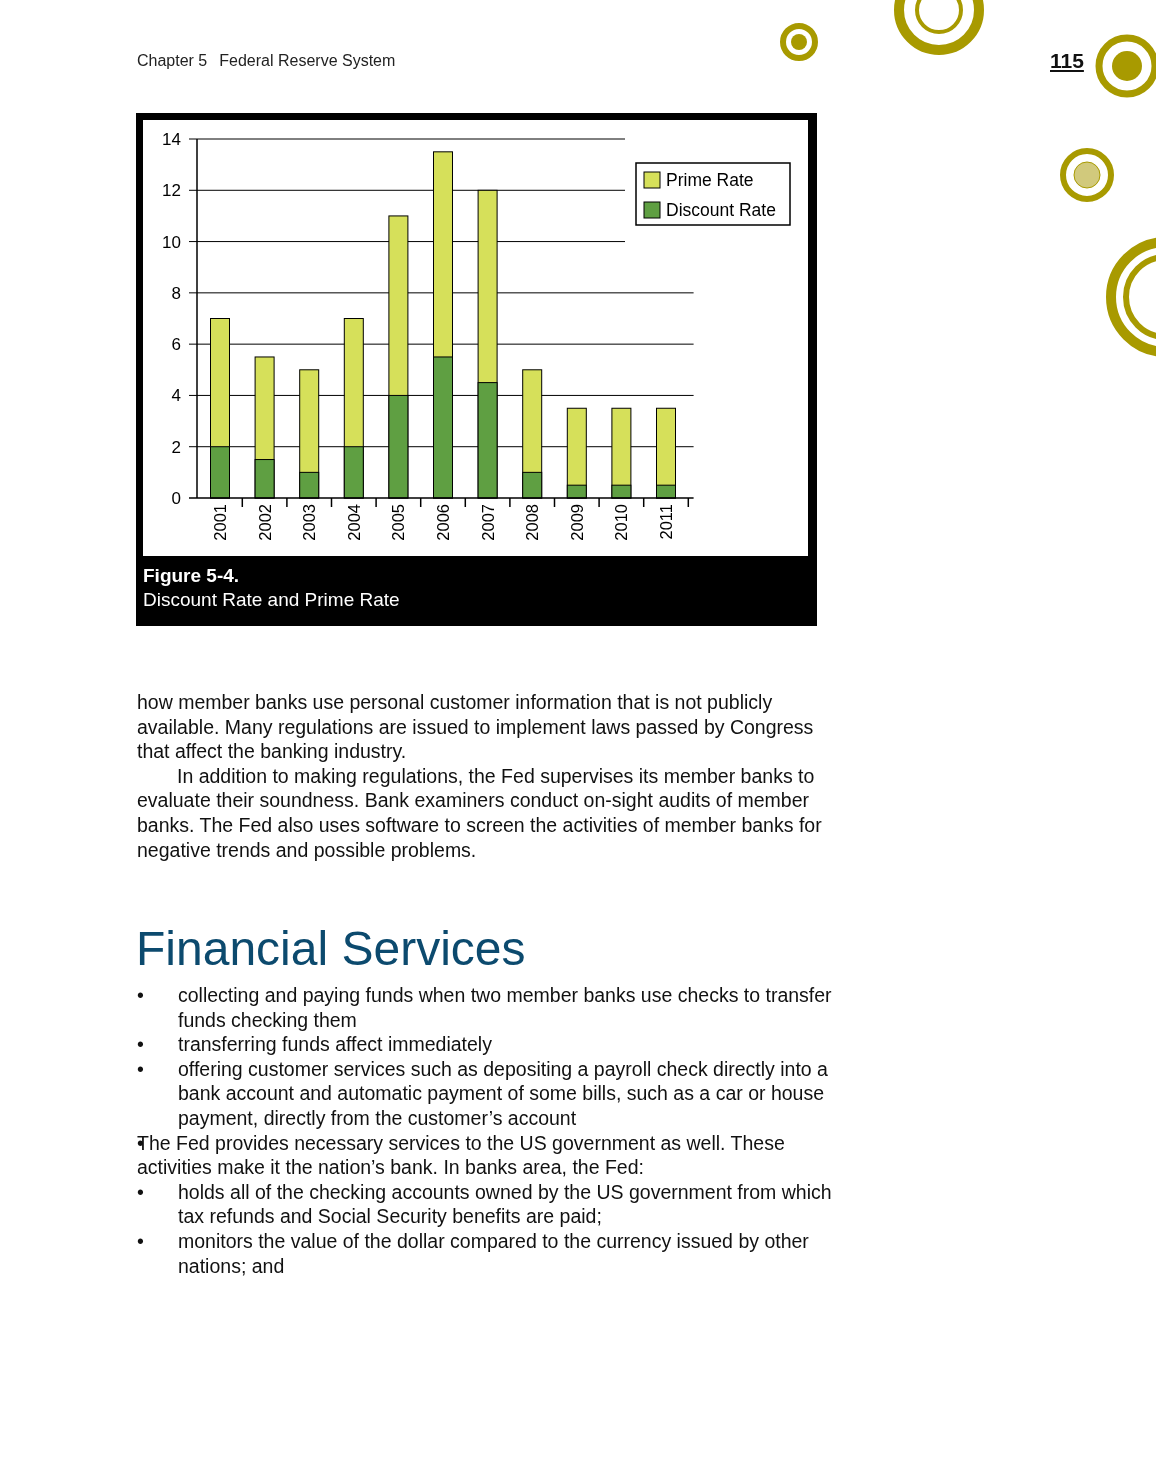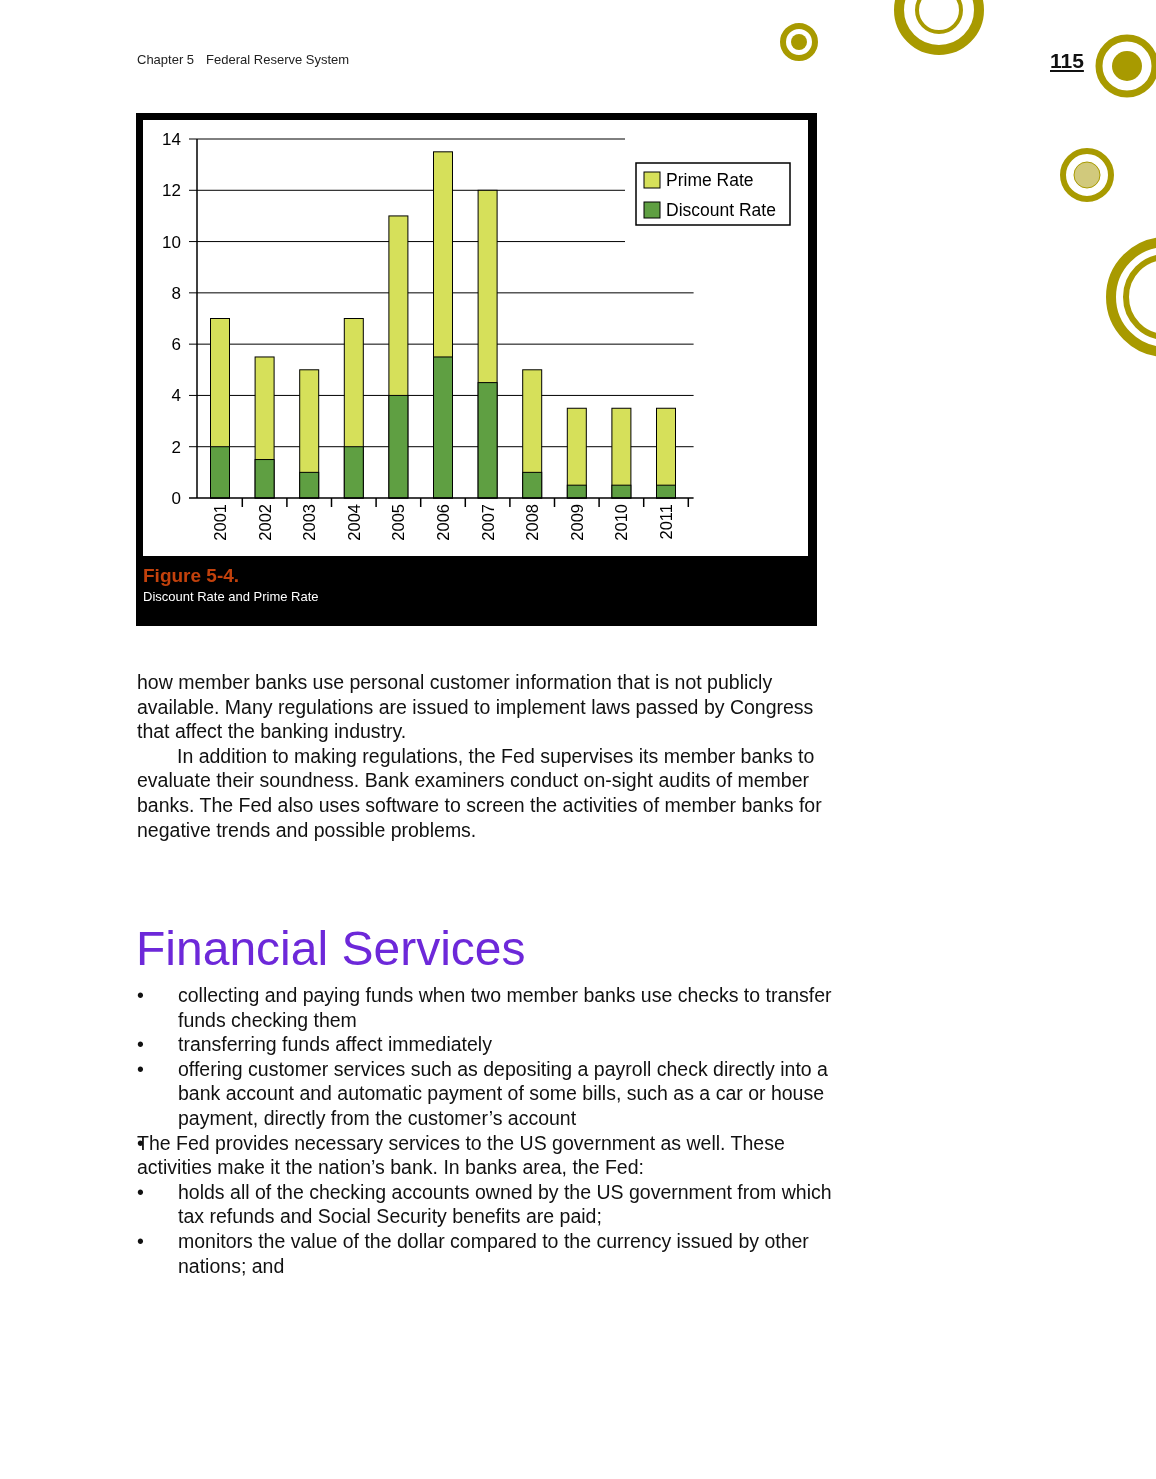--- a/index.html
+++ b/index.html
@@ -1,30 +1,30 @@
 <!DOCTYPE html>
 <html><head>
 <meta charset="utf-8">
 <style>
   html, body { margin: 0; padding: 0; background: #ffffff; }
   body { width: 1156px; height: 1479px; position: relative; overflow: hidden;
          font-family: "Liberation Sans", sans-serif; color: #111; }
-  .running-head { position: absolute; left: 137px; top: 52px; font-size: 13px; color: #222; }
+  .running-head { position: absolute; left: 137px; top: 52px; font-size: 16px; color: #222; }
   .running-head .sep { display: inline-block; width: 12px; }
   .page-number { position: absolute; left: 1050px; top: 49px; font-size: 21px; font-weight: bold; color: #111; text-decoration: underline; }
   .deco { position: absolute; }
   .figure { position: absolute; left: 136px; top: 113px; width: 681px; height: 513px; background: #000; }
   .figure-inner { position: absolute; left: 7px; top: 7px; width: 665px; height: 436px; background: #fff; }
-  .caption-title { position: absolute; left: 7px; top: 452px; font-size: 19px; font-weight: bold; color: #c2410c; }
-  .caption-text { position: absolute; left: 7px; top: 476px; font-size: 13px; color: #fff; }
+  .caption-title { position: absolute; left: 7px; top: 452px; font-size: 19px; font-weight: bold; color: #ffffff; }
+  .caption-text { position: absolute; left: 7px; top: 476px; font-size: 19px; color: #fff; }
   svg text { font-family: "Liberation Sans", sans-serif; }
   .body-text { position: absolute; left: 137px; width: 700px; font-size: 19.5px; line-height: 24.6px; color: #111; }
   .body-text p { margin: 0; }
   .indent { text-indent: 40px; }
-  .heading { position: absolute; left: 136px; top: 921px; font-size: 48px; color: #6d28d9; font-weight: normal; margin: 0; text-align: right; }
+  .heading { position: absolute; left: 136px; top: 921px; font-size: 48px; color: #0c4a6e; font-weight: normal; margin: 0; text-align: right; }
   ul.bullets { list-style: none; margin: 0; padding: 0; }
   ul.bullets li { position: relative; padding-left: 41px; }
   ul.bullets li .bullet { position: absolute; left: 0; top: 0; }
 </style>
 </head>
 <body>
 
 <div class="running-head">
   <span>Chapter 5</span><span class="sep"></span><span>Federal Reserve System</span>
 </div>
@@ -133,21 +133,21 @@
         <text x="523" y="66" font-size="17.5" fill="#000">Prime Rate</text>
         <rect id="leg-sw-1" x="501" y="82" width="16" height="16" stroke="#000" stroke-width="1" fill="#5f9f42"></rect>
         <text x="523" y="96" font-size="17.5" fill="#000">Discount Rate</text>
       </g>
     </svg>
   </div>
   <div class="caption-title">Figure 5-4.</div>
   <div class="caption-text">Discount Rate and Prime Rate</div>
 </div>
 
-<div class="body-text" style="top:670px">
+<div class="body-text" style="top:690px">
   <p>how member banks use personal customer information that is not publicly available. Many regulations are issued to implement laws passed by Congress that affect the banking industry.</p>
   <p class="indent">In addition to making regulations, the Fed supervises its member banks to evaluate their soundness. Bank examiners conduct on-sight audits of member banks. The Fed also uses software to screen the activities of member banks for negative trends and possible problems.</p>
 </div>
 
 <h2 class="heading">Financial Services</h2>
 
 <div class="body-text" style="top:983px">
   <ul class="bullets">
     <li><span class="bullet">•</span><span>collecting and paying funds when two member banks use checks to transfer funds checking them</span></li>
     <li><span class="bullet">•</span><span>transferring funds affect immediately</span></li>

